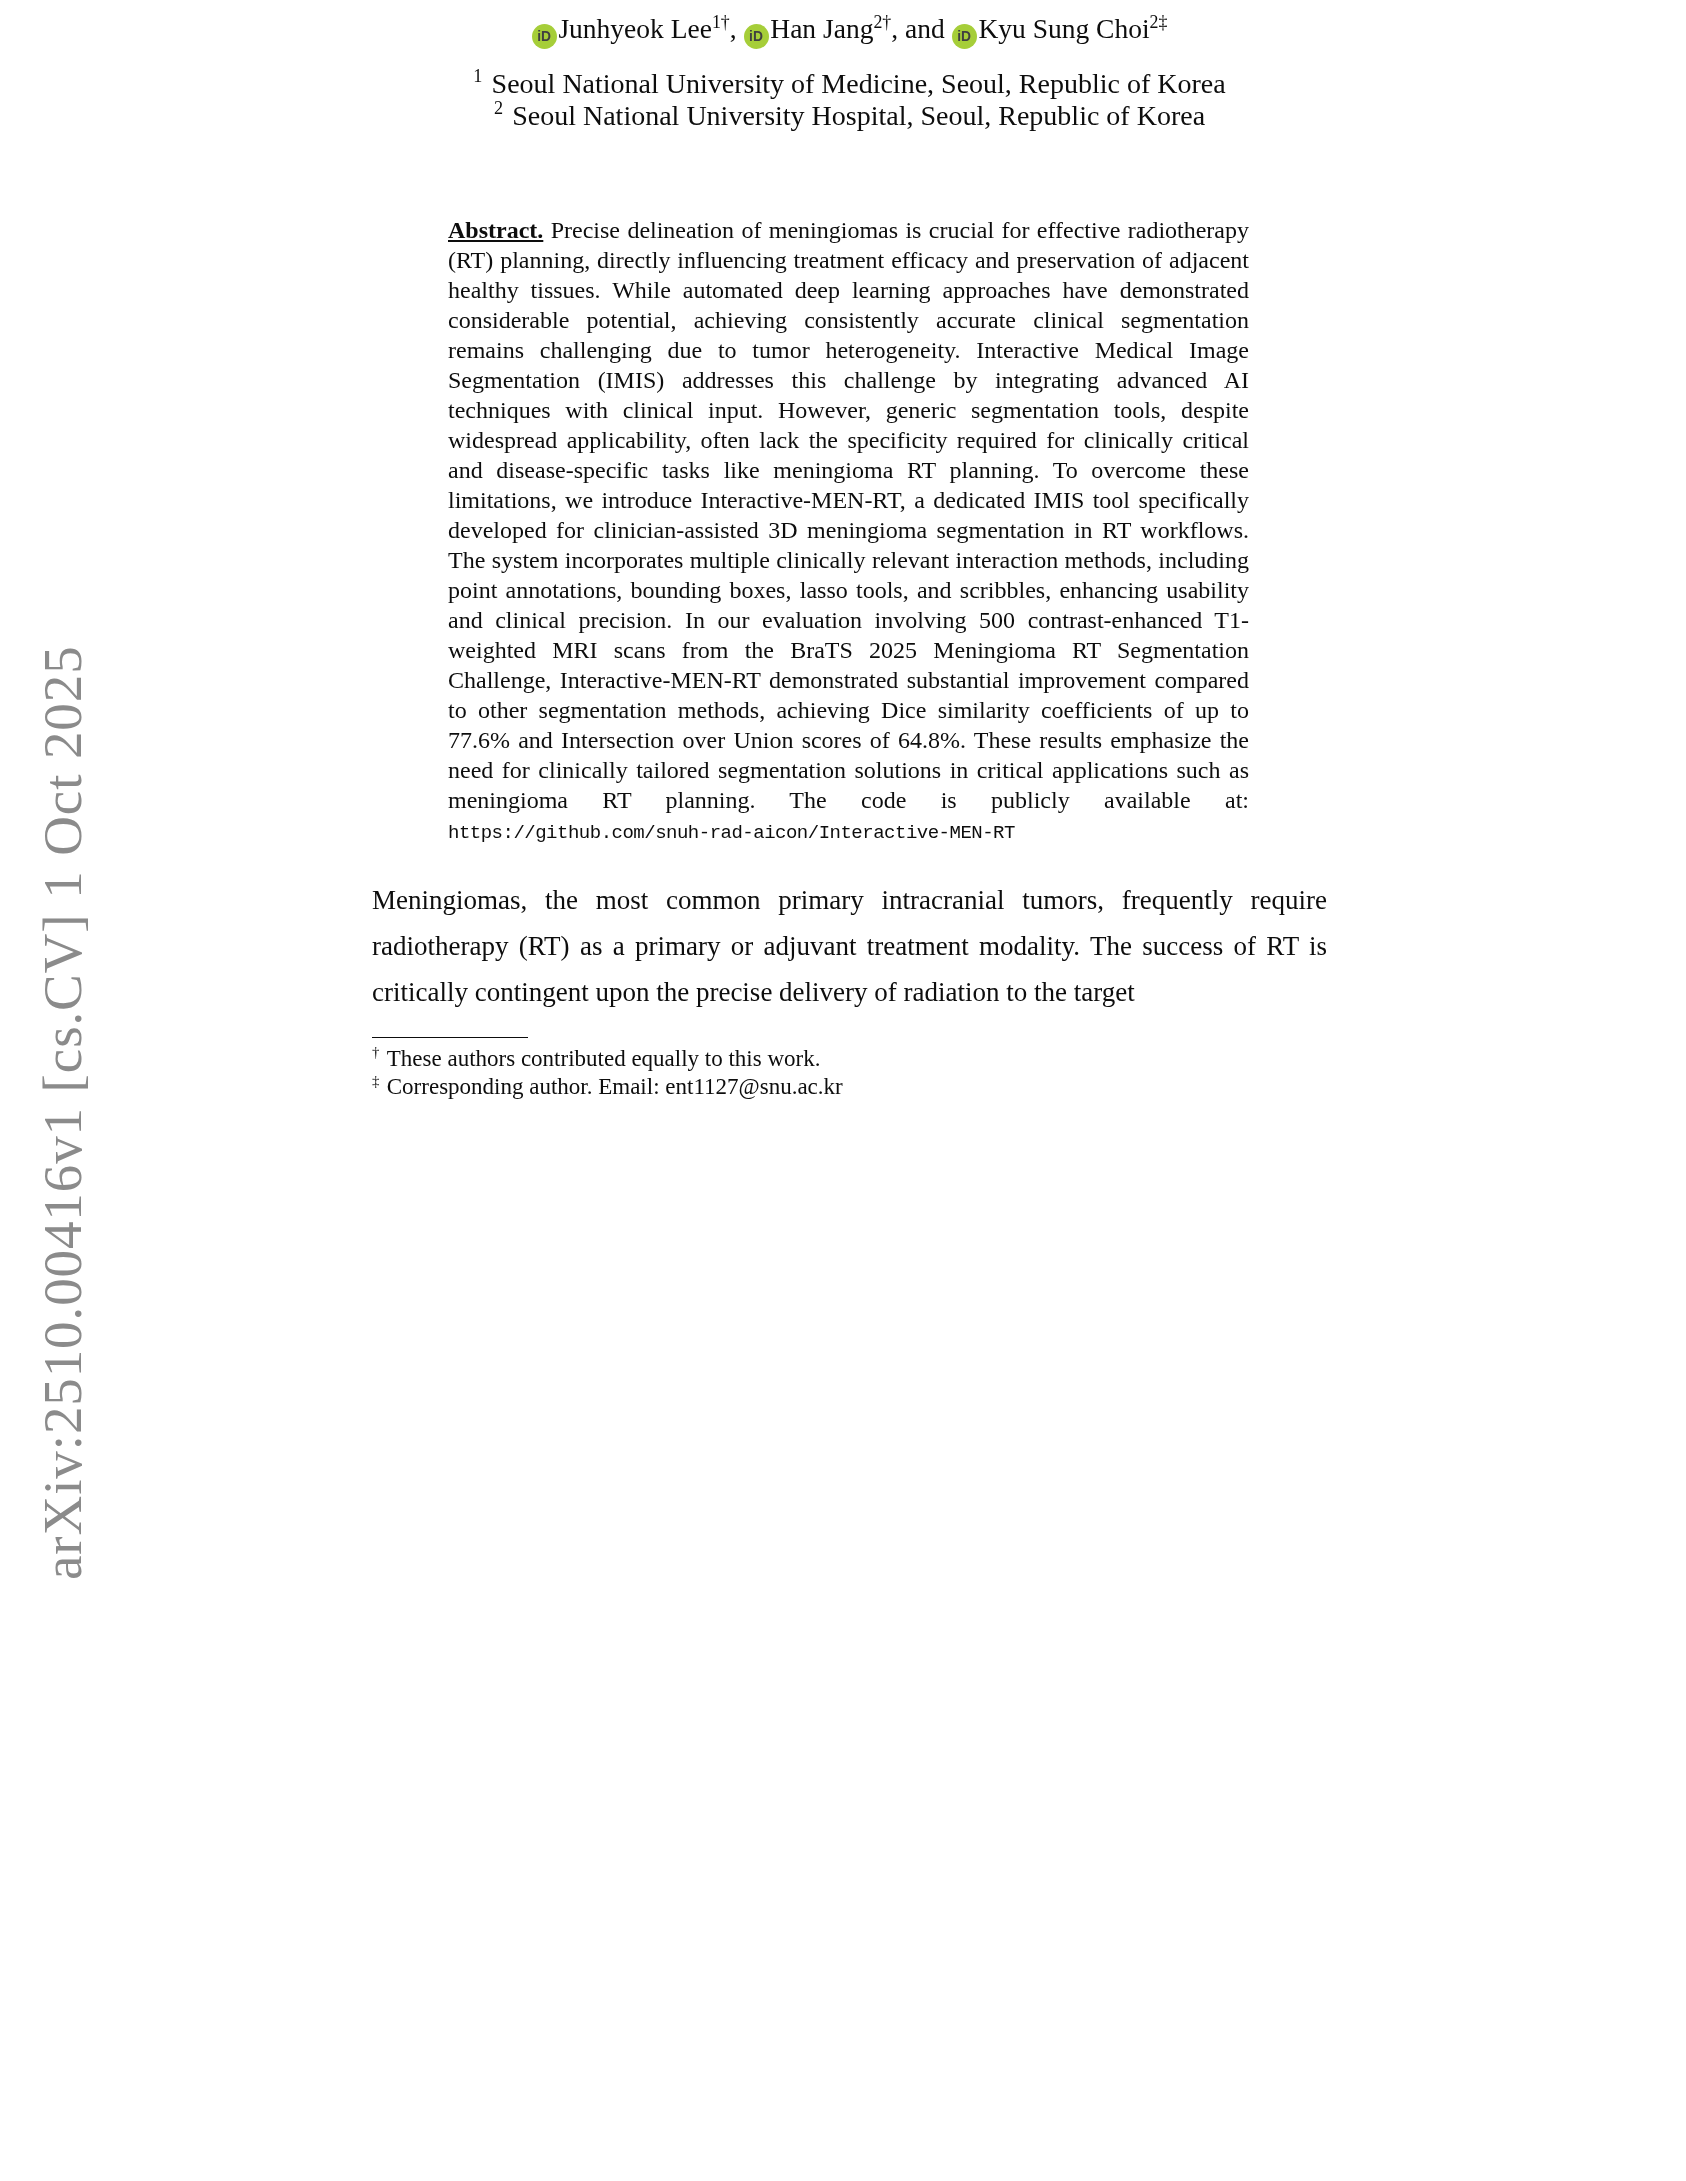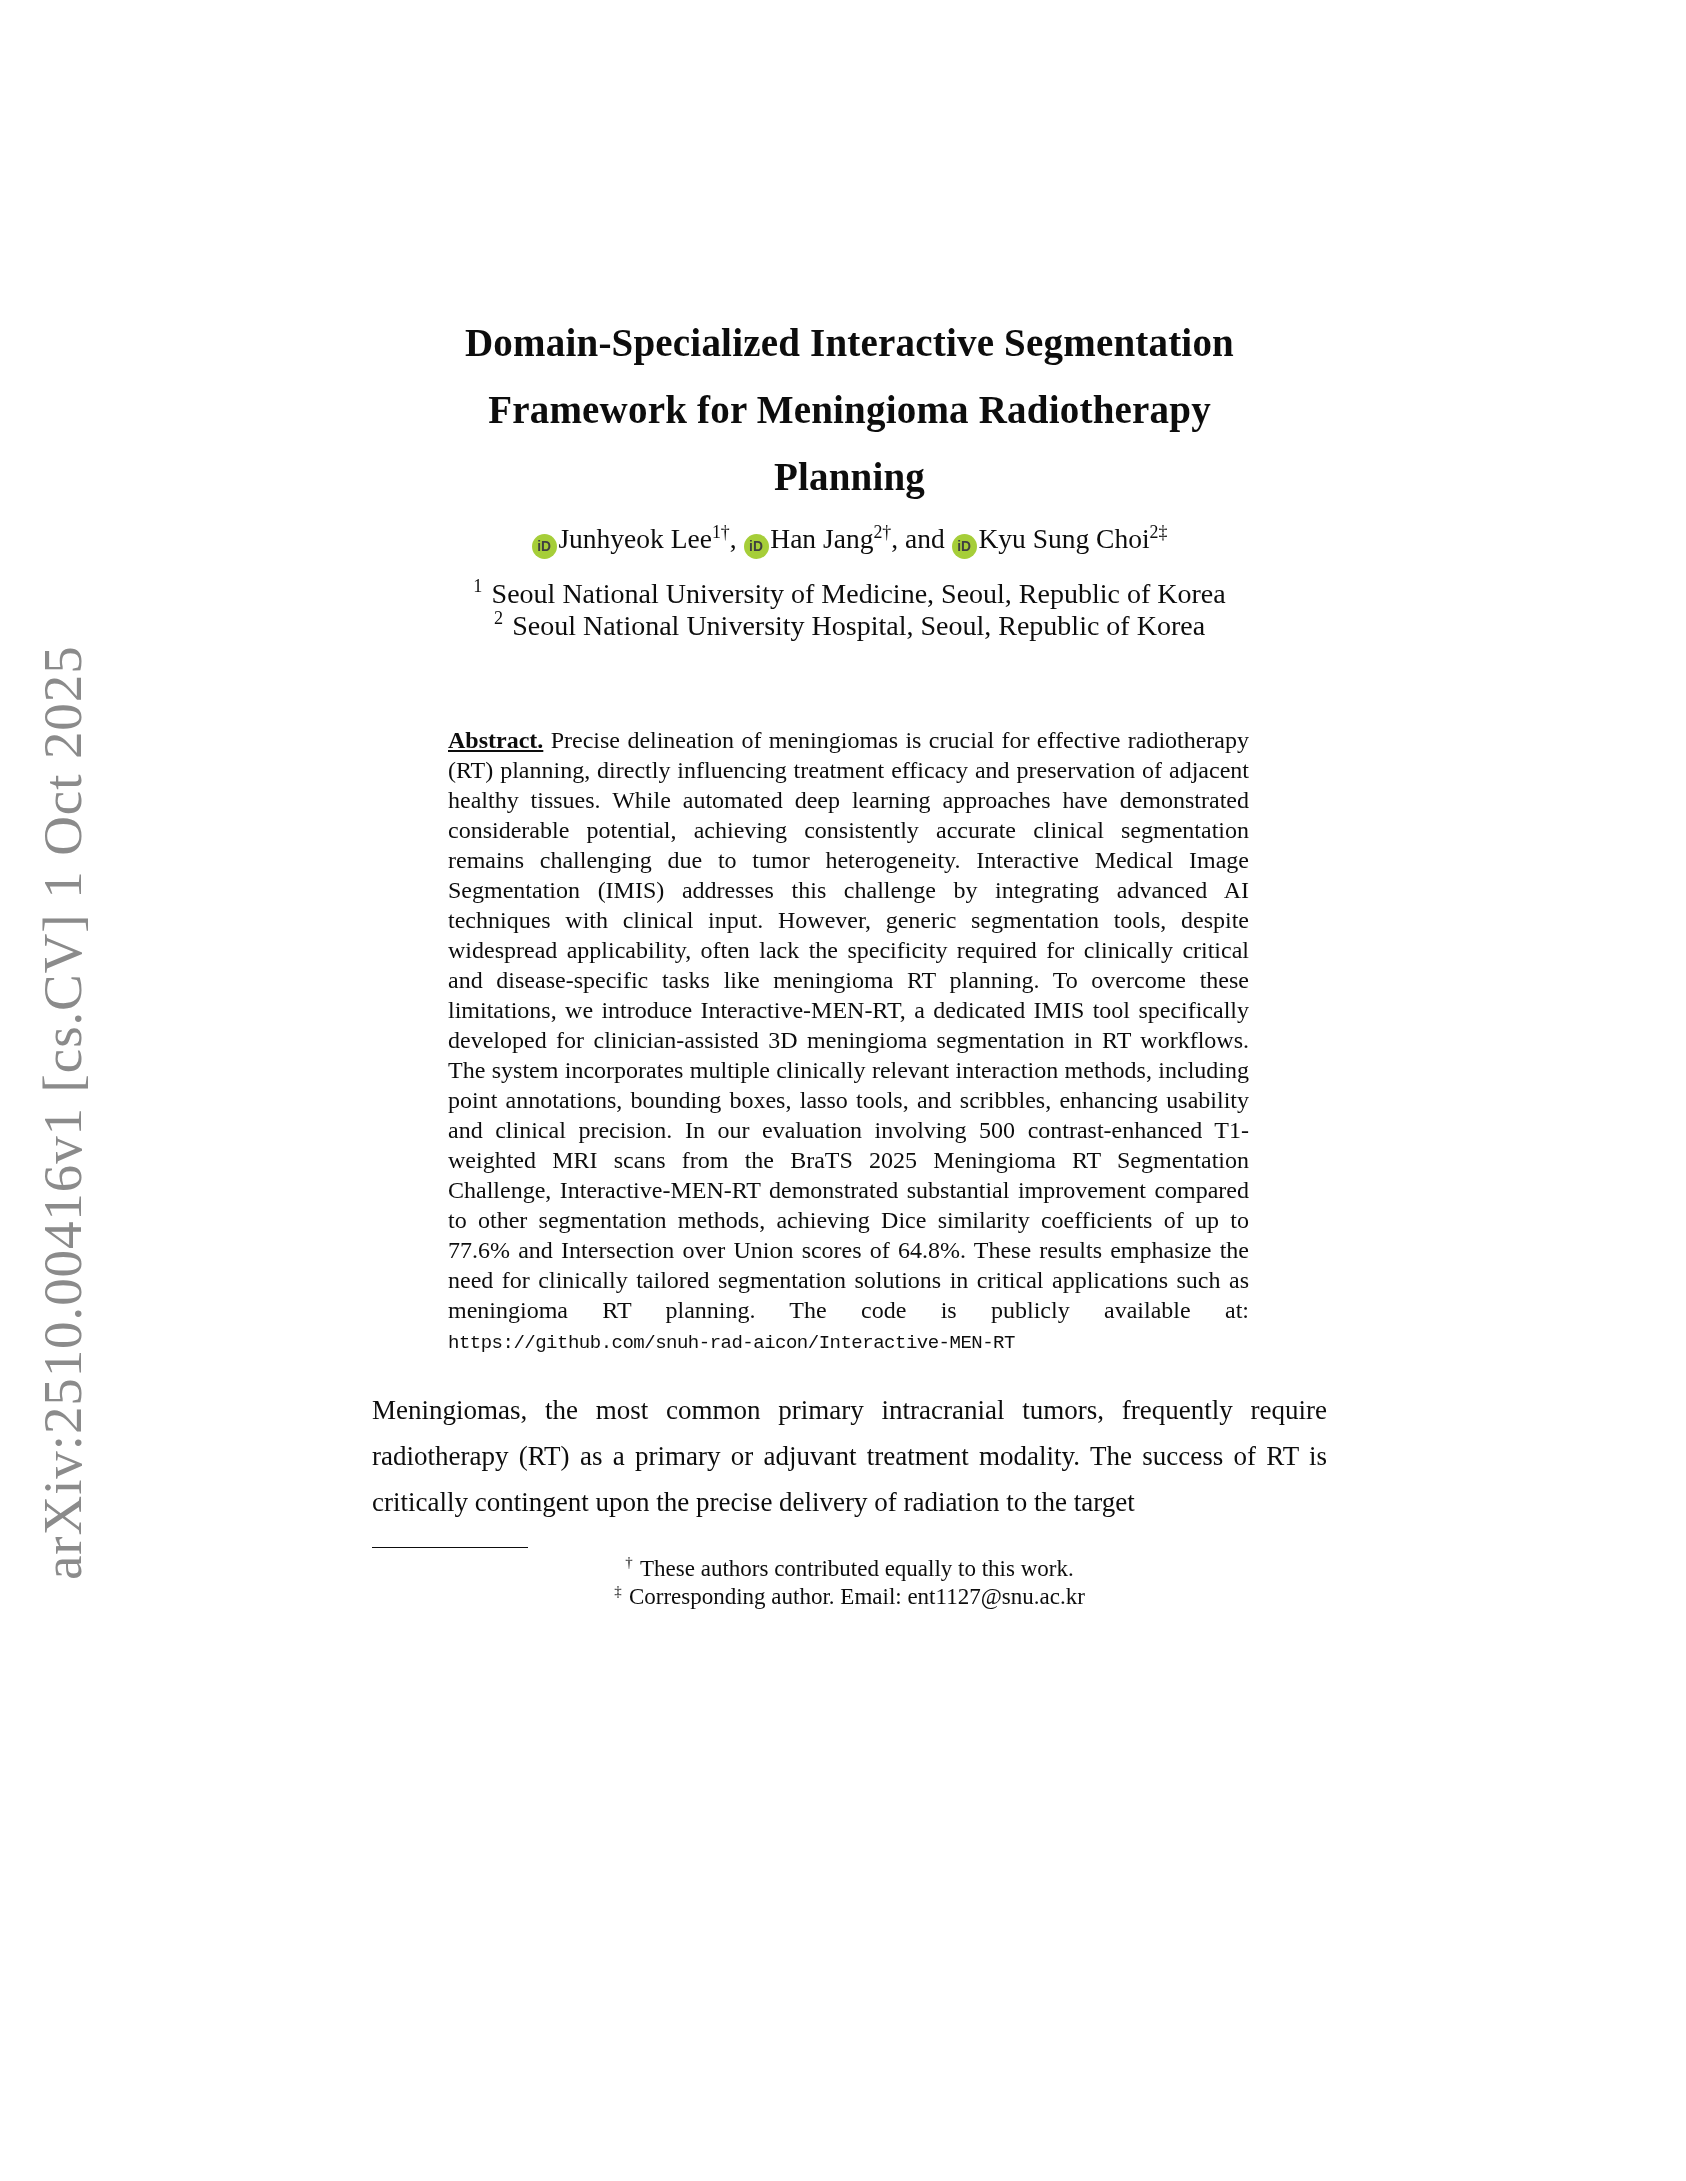--- a/index.html
+++ b/index.html
@@ -47,36 +47,31 @@
   .section-heading{
     margin:53px 0 0 0;font-size:33px;font-weight:bold;line-height:40px;
   }
   .section-heading .sec-num{margin-right:37px;}
   .intro-par{
     margin:29px 0 0 0;font-size:27px;line-height:46px;text-align:justify;
   }
   .footnote-rule{
     margin:22px 0 0 0;width:156px;border:none;border-top:1.8px solid #0d0d0d;
   }
-  .footnotes{margin-top:7.3px;font-size:23px;line-height:28.5px;text-align:center;}
+  .footnotes{margin-top:7.3px;font-size:23px;line-height:28.5px;}
   .footnotes .fn{margin:0;}
   .fn-marker{margin-right:7.3px;}
 </style>
 </head>
 <body>
 
 <div class="arxiv-stamp">arXiv:2510.00416v1  [cs.CV]  1 Oct 2025</div>
 
 <div class="content">
 
-  <h1 class="paper-title">
-    <div>Domain-Specialized Interactive Segmentation</div>
-    <div>Framework for Meningioma Radiotherapy</div>
-    <div>Planning</div>
-  </h1>
 
   <div class="authors">
     <span class="orcid">iD</span><span>Junhyeok Lee</span><sup>1†</sup><span>, </span><span class="orcid">iD</span><span>Han Jang</span><sup>2†</sup><span>, and </span><span class="orcid">iD</span><span>Kyu Sung Choi</span><sup>2‡</sup>
   </div>
 
   <div class="affils">
     <div><sup class="affil-sup">1</sup><span>Seoul National University of Medicine, Seoul, Republic of Korea</span></div>
     <div><sup class="affil-sup">2</sup><span>Seoul National University Hospital, Seoul, Republic of Korea</span></div>
   </div>
 

